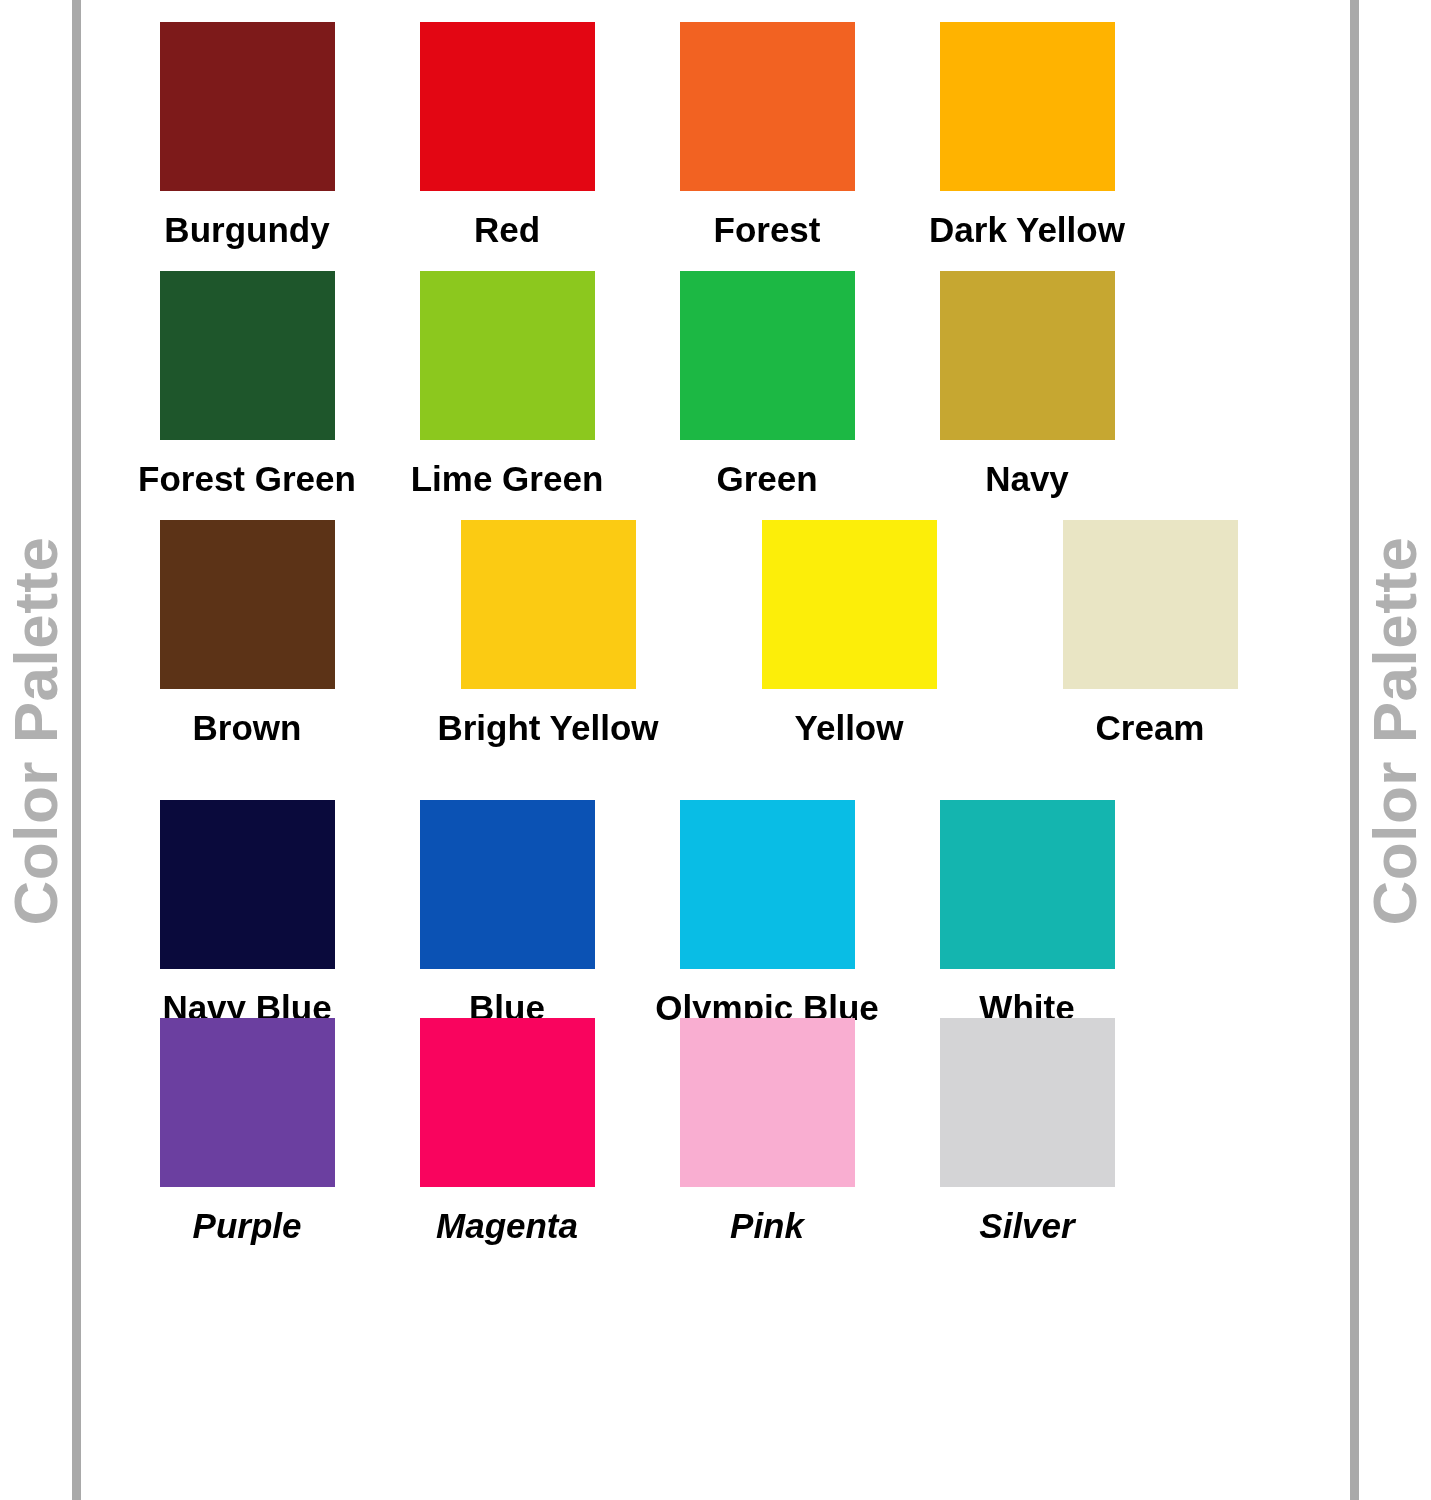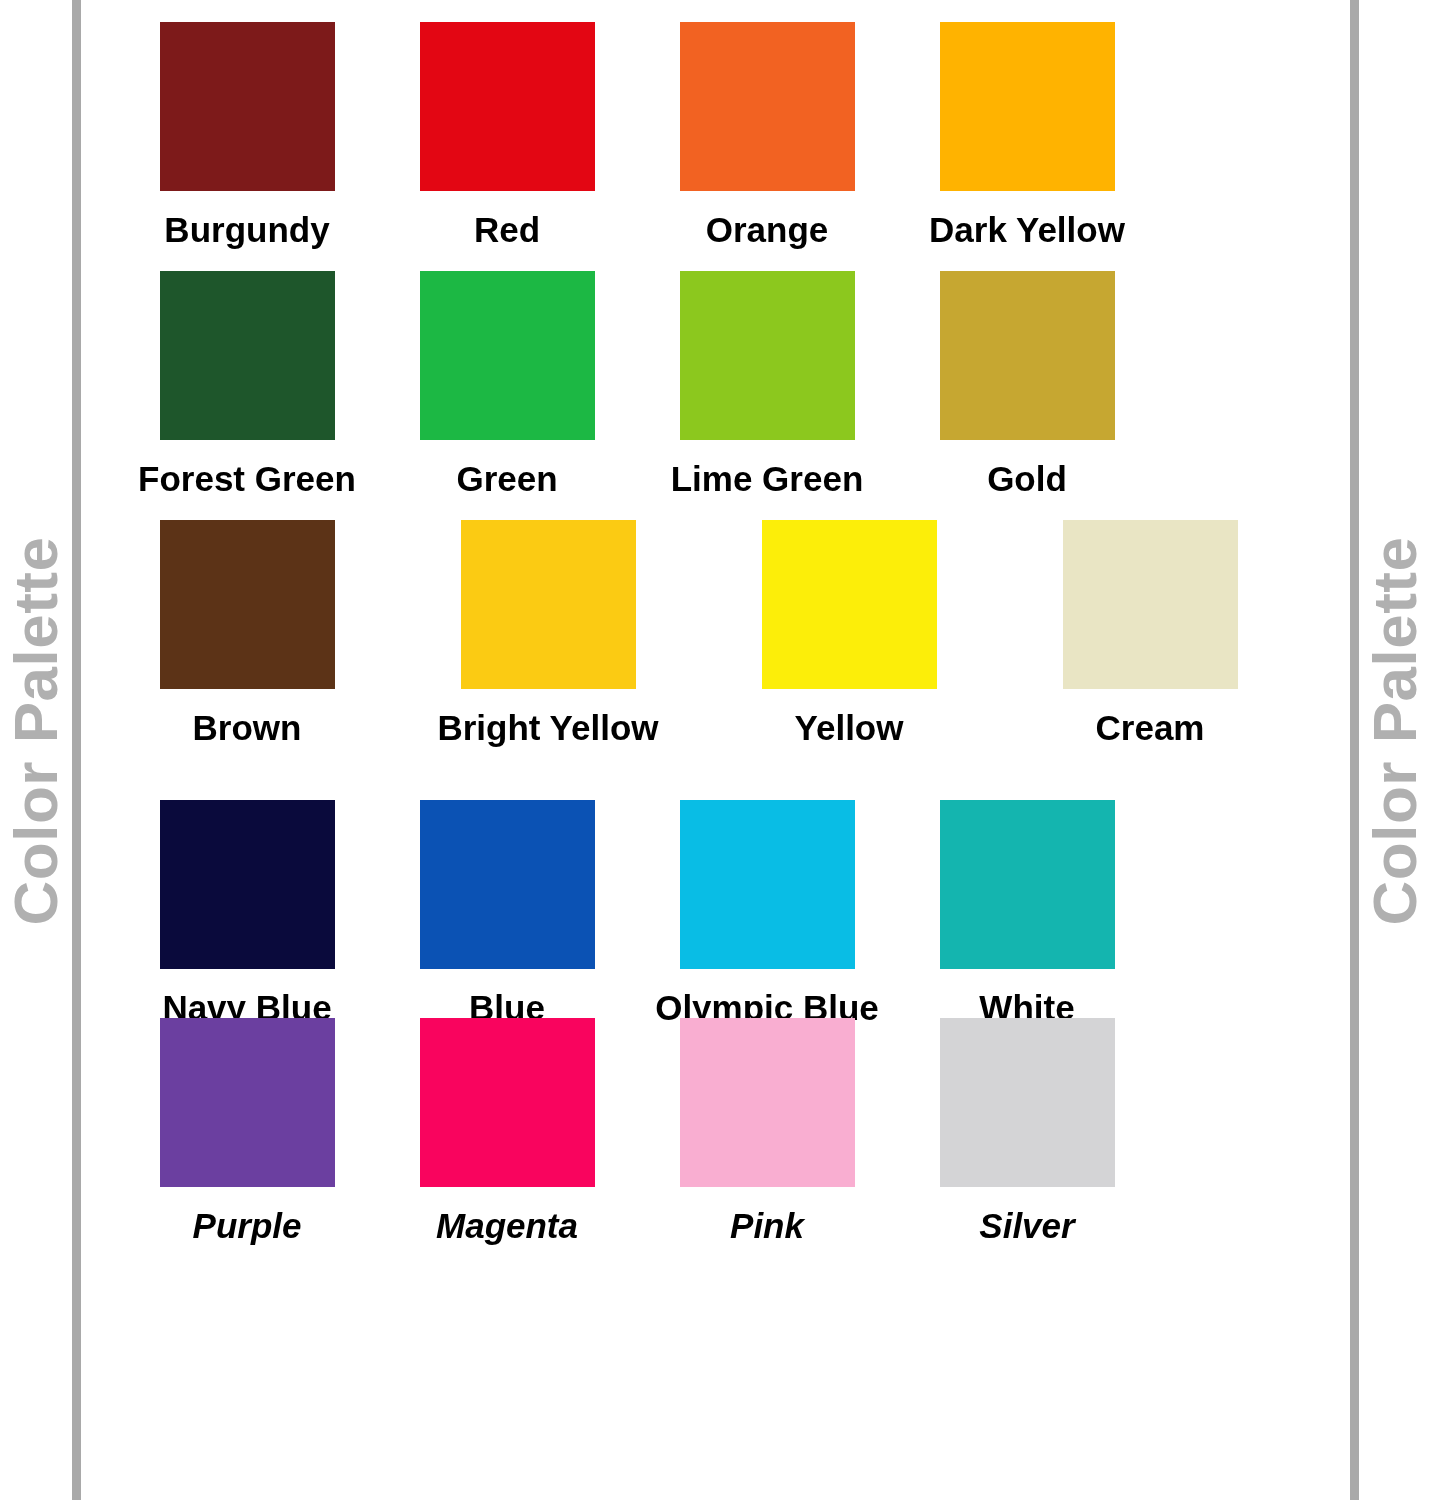--- a/index.html
+++ b/index.html
@@ -135,44 +135,44 @@
       <div class="swatch-cell">
         <div class="swatch-chip" style="background-color: rgb(125, 26, 26);"></div>
         <div class="swatch-label">Burgundy</div>
       </div>
       <div class="swatch-cell">
         <div class="swatch-chip" style="background-color: rgb(227, 6, 19);"></div>
         <div class="swatch-label">Red</div>
       </div>
       <div class="swatch-cell">
         <div class="swatch-chip" style="background-color: rgb(242, 98, 34);"></div>
-        <div class="swatch-label">Orange</div>
+        <div class="swatch-label">Forest</div>
       </div>
       <div class="swatch-cell">
         <div class="swatch-chip" style="background-color: rgb(255, 179, 0);"></div>
         <div class="swatch-label">Dark Yellow</div>
       </div>
     </div>
 
     <div class="swatch-row r1">
       <div class="swatch-cell">
         <div class="swatch-chip" style="background-color: rgb(30, 86, 43);"></div>
         <div class="swatch-label">Forest Green</div>
       </div>
       <div class="swatch-cell">
+        <div class="swatch-chip" style="background-color: rgb(140, 200, 30);"></div>
+        <div class="swatch-label">Lime Green</div>
+      </div>
+      <div class="swatch-cell">
         <div class="swatch-chip" style="background-color: rgb(28, 184, 68);"></div>
         <div class="swatch-label">Green</div>
       </div>
       <div class="swatch-cell">
-        <div class="swatch-chip" style="background-color: rgb(140, 200, 30);"></div>
-        <div class="swatch-label">Lime Green</div>
-      </div>
-      <div class="swatch-cell">
         <div class="swatch-chip" style="background-color: rgb(198, 167, 49);"></div>
-        <div class="swatch-label">Gold</div>
+        <div class="swatch-label">Navy</div>
       </div>
     </div>
 
     <div class="swatch-row r2">
       <div class="swatch-cell">
         <div class="swatch-chip" style="background-color: rgb(92, 51, 23);"></div>
         <div class="swatch-label">Brown</div>
       </div>
       <div class="swatch-cell">
         <div class="swatch-chip" style="background-color: rgb(251, 203, 19);"></div>

